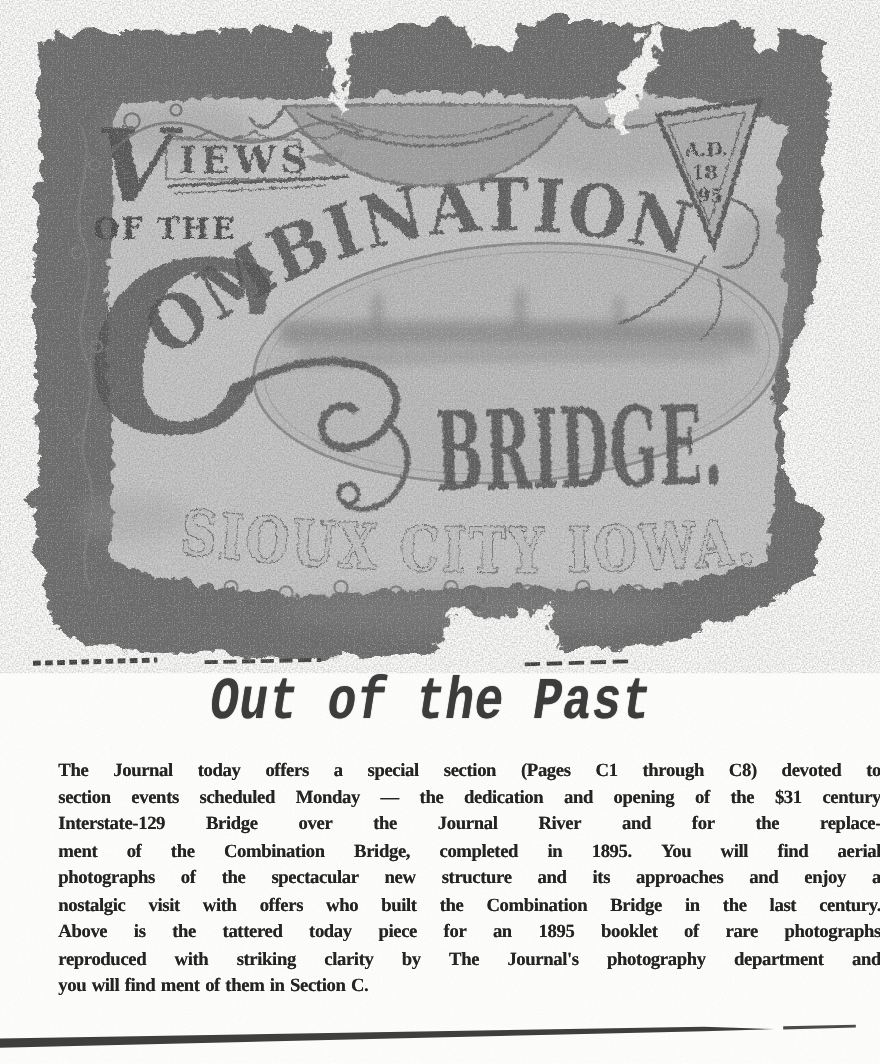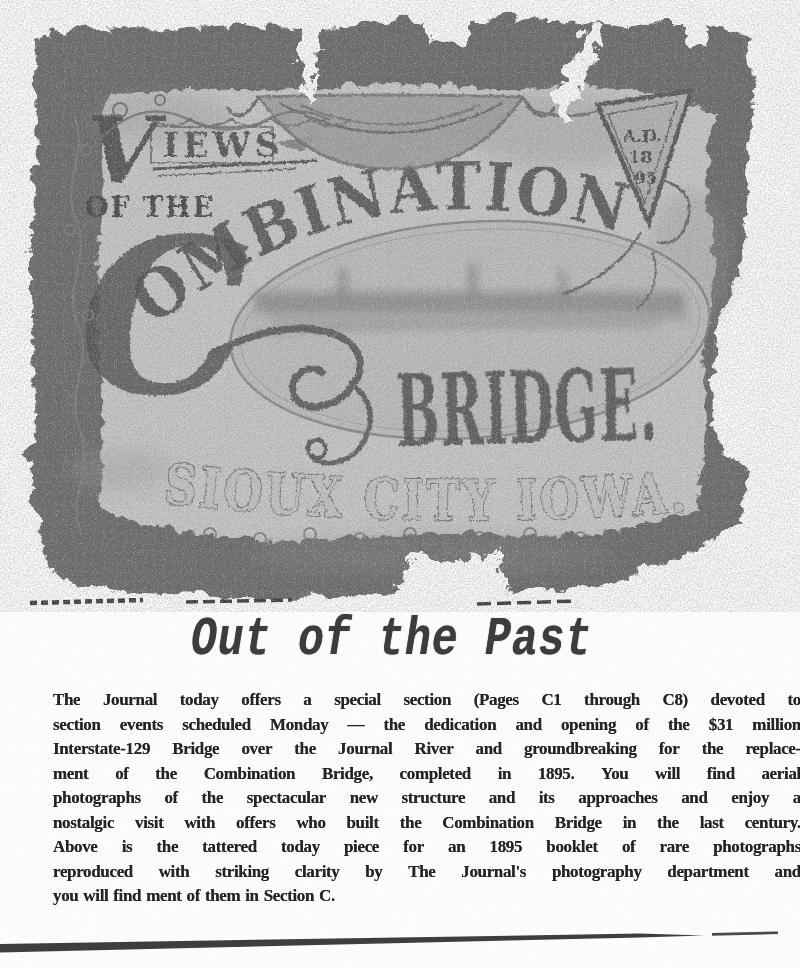--- a/index.html
+++ b/index.html
@@ -237,31 +237,30 @@
         <span>scheduled</span>
         <span>Monday</span>
         <span>—</span>
         <span>the</span>
         <span>dedication</span>
         <span>and</span>
         <span>opening</span>
         <span>of</span>
         <span>the</span>
         <span>$31</span>
-        <span>million</span>
+        <span>century</span>
       </div>
       <div class="tline">
         <span>Interstate-129</span>
         <span>Bridge</span>
         <span>over</span>
         <span>the</span>
         <span>Journal</span>
         <span>River</span>
         <span>and</span>
-        <span>groundbreaking</span>
         <span>for</span>
         <span>the</span>
         <span>replace-</span>
       </div>
       <div class="tline">
         <span>ment</span>
         <span>of</span>
         <span>the</span>
         <span>Combination</span>
         <span>Bridge,</span>

